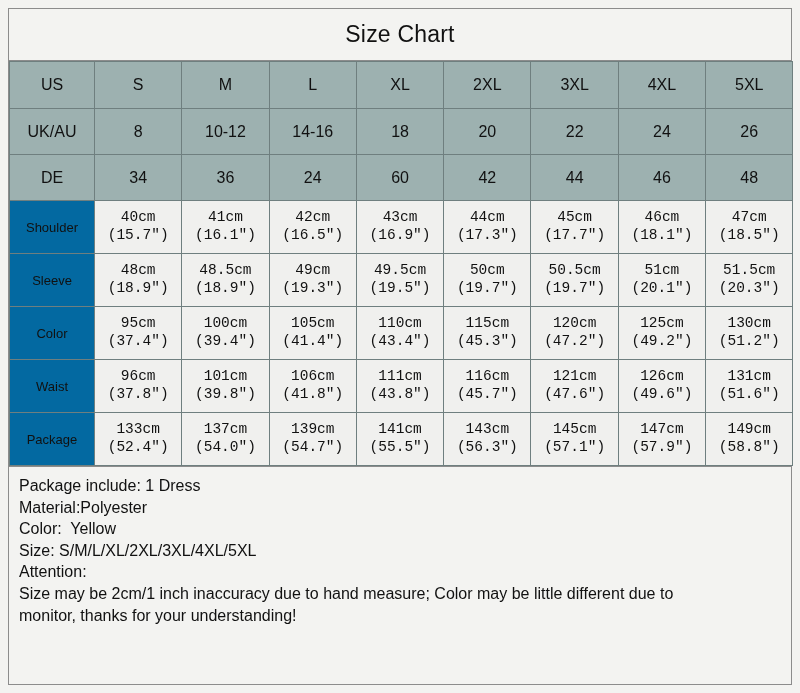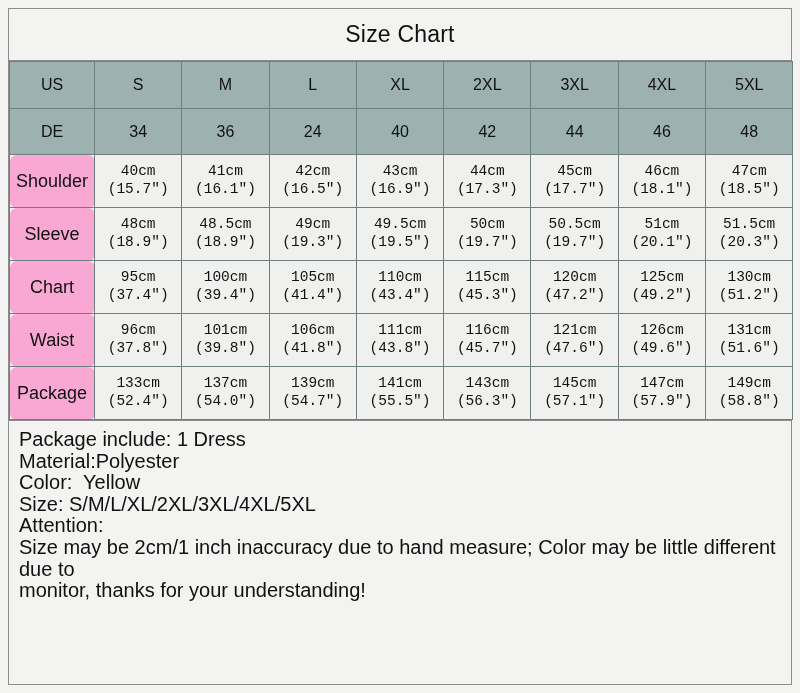--- a/index.html
+++ b/index.html
@@ -69,24 +69,23 @@
     font-size: 16px;
   }
   tr.size-row td.rowhead {
     font-size: 16px;
   }
   tr.size-row.head-row td {
     height: 46px;
   }
   
   tr.meas-row td.rowhead {
-    background: #f9a8d4;
-    font-size: 18px;
+    background: #0369a1;
+    font-size: 13px;
     height: 52px;
-    border-radius: 7px;
   }
   tr.meas-row td.val {
     background: #f0f0ee;
     height: 52px;
     line-height: 1.22;
     font-size: 14.5px;
     font-family: Liberation Mono, monospace;
   }
   tr.meas-row td.val .cm {
     display: block;
@@ -97,21 +96,21 @@
   
   .notes {
     flex: 1 1 auto;
     background: #f3f3f1;
     border-top: 1px solid #8c8c8c;
     padding: 8px 10px 6px 10px;
     box-sizing: border-box;
   }
   .notes p {
     margin: 0;
-    font-size: 20px;
+    font-size: 16px;
     line-height: 21.6px;
     color: #111111;
     white-space: pre-wrap;
   }
 </style>
 </head>
 <body>
 
 <div id="page">
   <div class="chart-frame">
@@ -138,25 +137,36 @@
             <td class="val">S</td>
             <td class="val">M</td>
             <td class="val">L</td>
             <td class="val">XL</td>
             <td class="val">2XL</td>
             <td class="val">3XL</td>
             <td class="val">4XL</td>
             <td class="val">5XL</td>
           </tr>
           <tr class="size-row">
+            <td class="rowhead">UK/AU</td>
+            <td class="val">8</td>
+            <td class="val">10-12</td>
+            <td class="val">14-16</td>
+            <td class="val">18</td>
+            <td class="val">20</td>
+            <td class="val">22</td>
+            <td class="val">24</td>
+            <td class="val">26</td>
+          </tr>
+          <tr class="size-row">
             <td class="rowhead">DE</td>
             <td class="val">34</td>
             <td class="val">36</td>
             <td class="val">24</td>
-            <td class="val">40</td>
+            <td class="val">60</td>
             <td class="val">42</td>
             <td class="val">44</td>
             <td class="val">46</td>
             <td class="val">48</td>
           </tr>
           <tr class="meas-row">
             <td class="rowhead">Shoulder</td>
             <td class="val">
               <span class="cm">40cm</span>
               <span class="inch">(15.7")</span>
@@ -219,21 +229,21 @@
             <td class="val">
               <span class="cm">51cm</span>
               <span class="inch">(20.1")</span>
             </td>
             <td class="val">
               <span class="cm">51.5cm</span>
               <span class="inch">(20.3")</span>
             </td>
           </tr>
           <tr class="meas-row">
-            <td class="rowhead">Chart</td>
+            <td class="rowhead">Color</td>
             <td class="val">
               <span class="cm">95cm</span>
               <span class="inch">(37.4")</span>
             </td>
             <td class="val">
               <span class="cm">100cm</span>
               <span class="inch">(39.4")</span>
             </td>
             <td class="val">
               <span class="cm">105cm</span>

